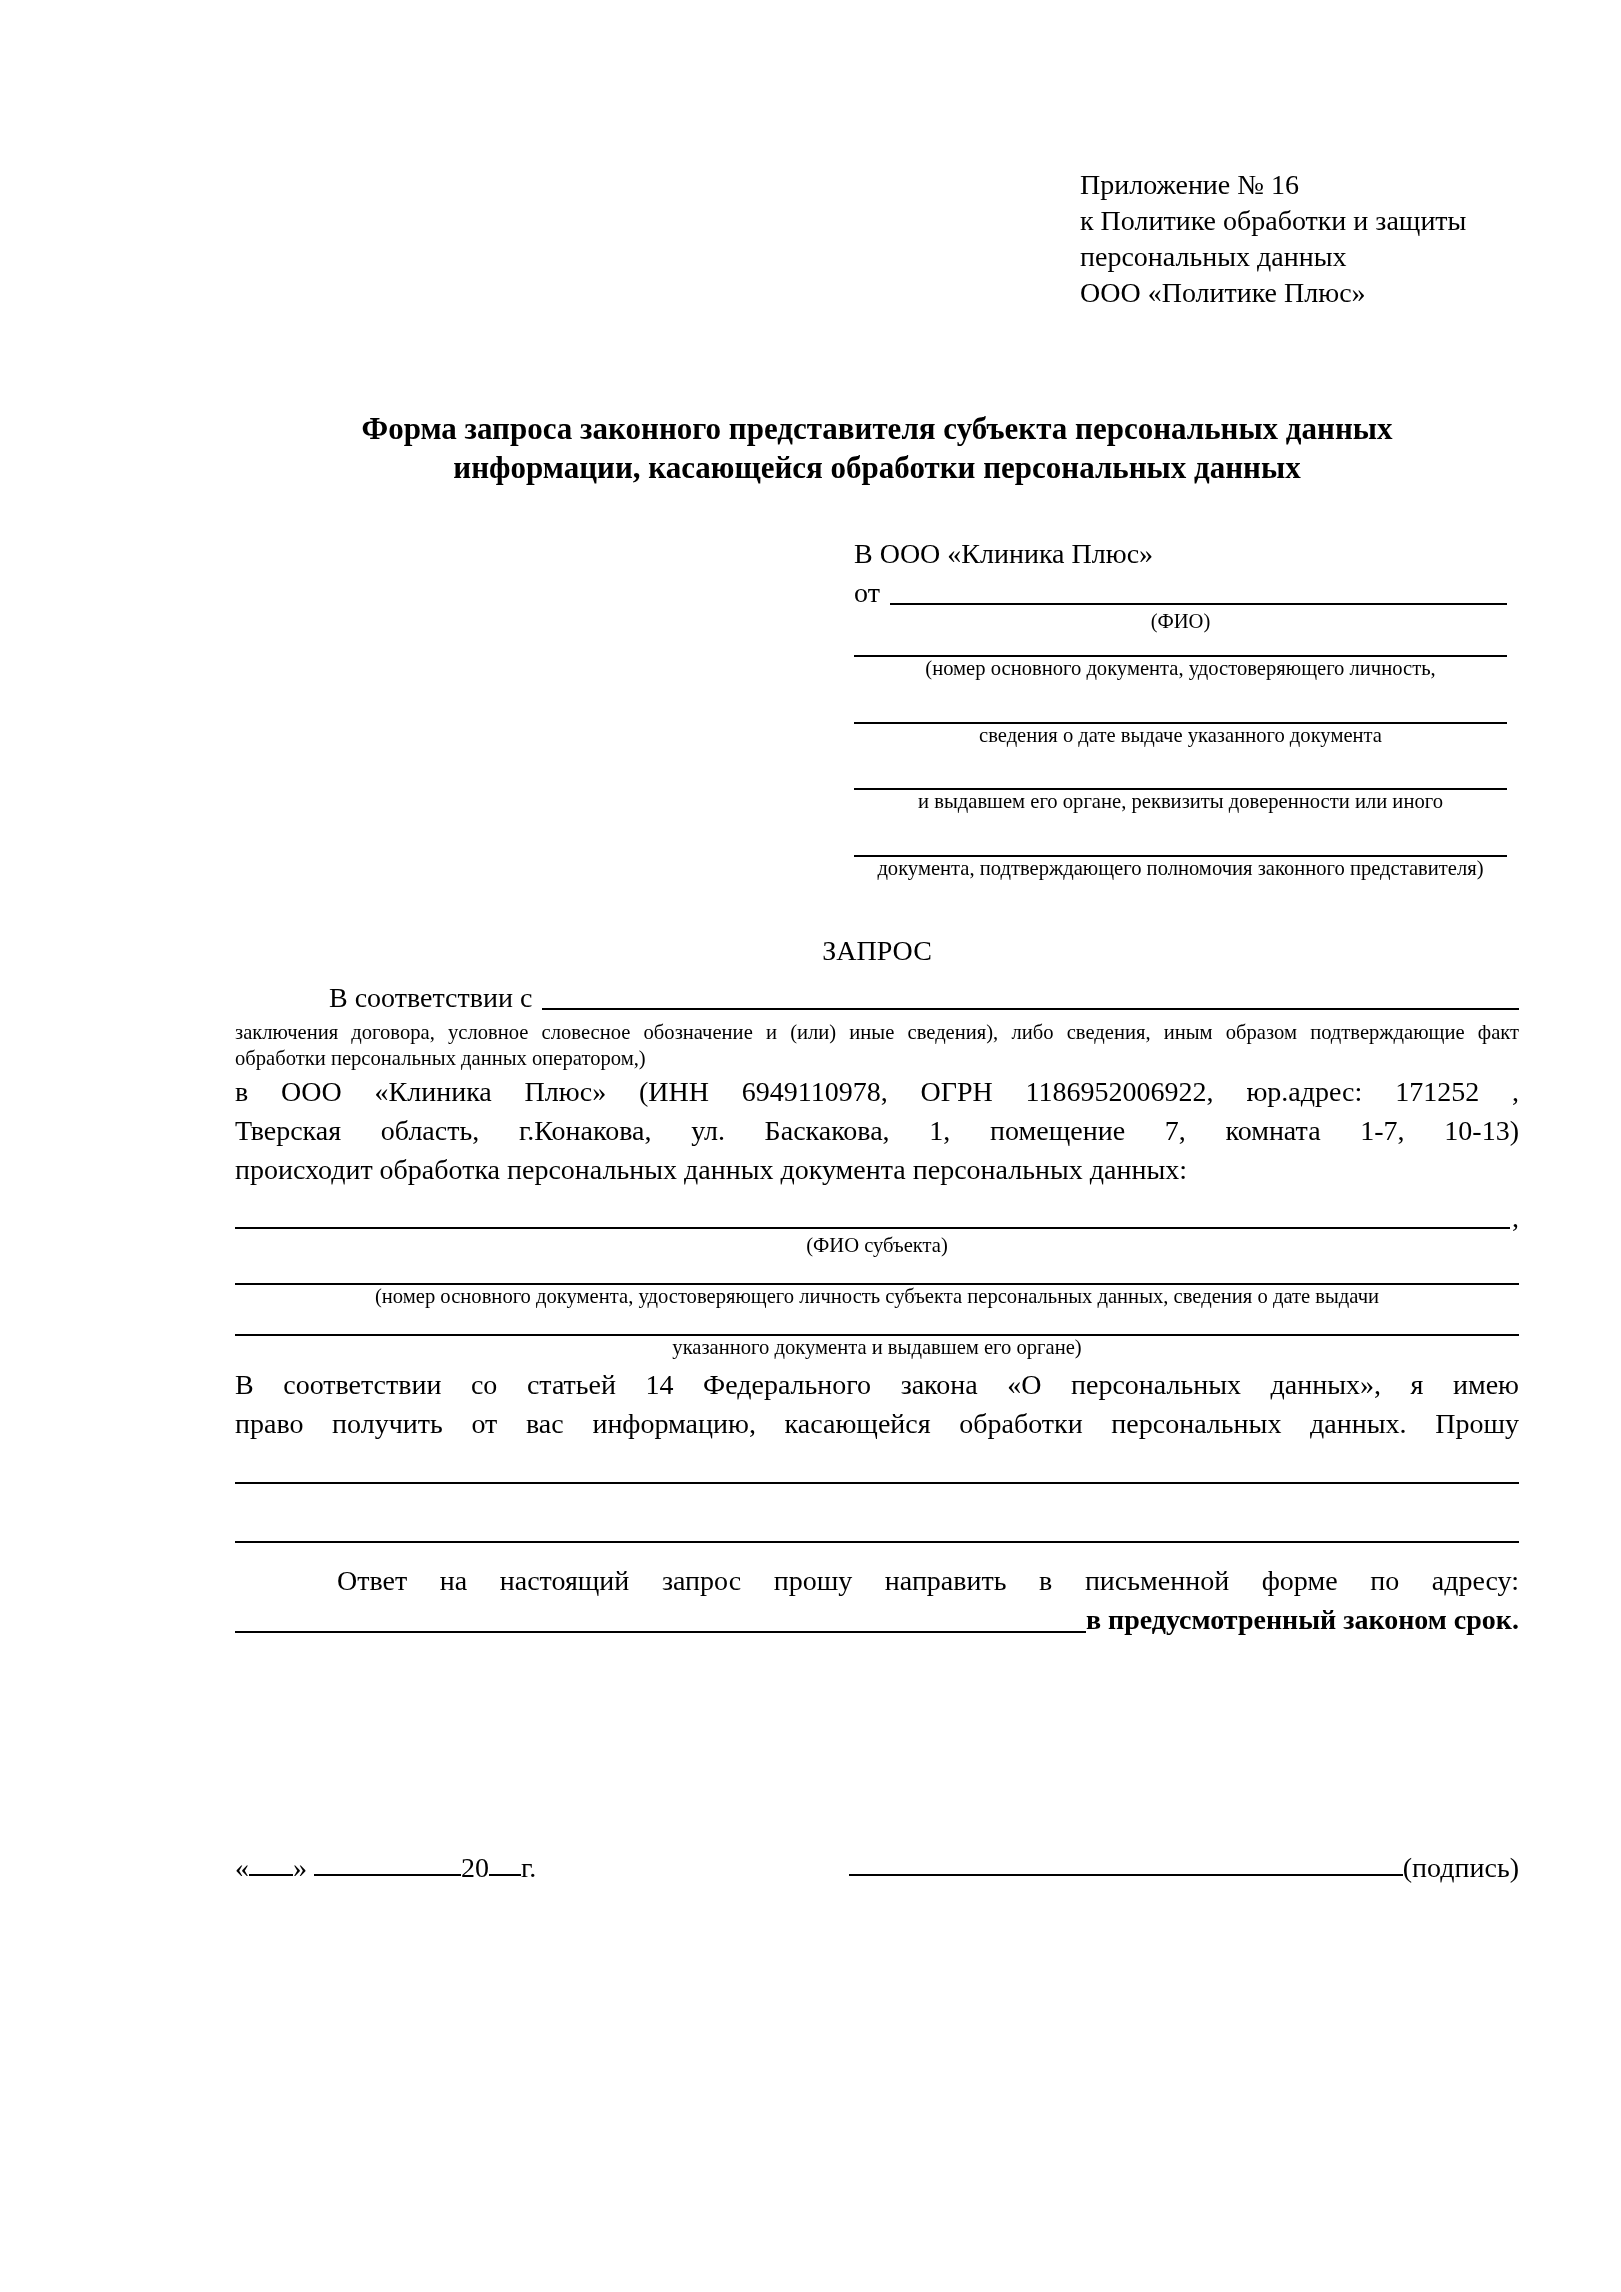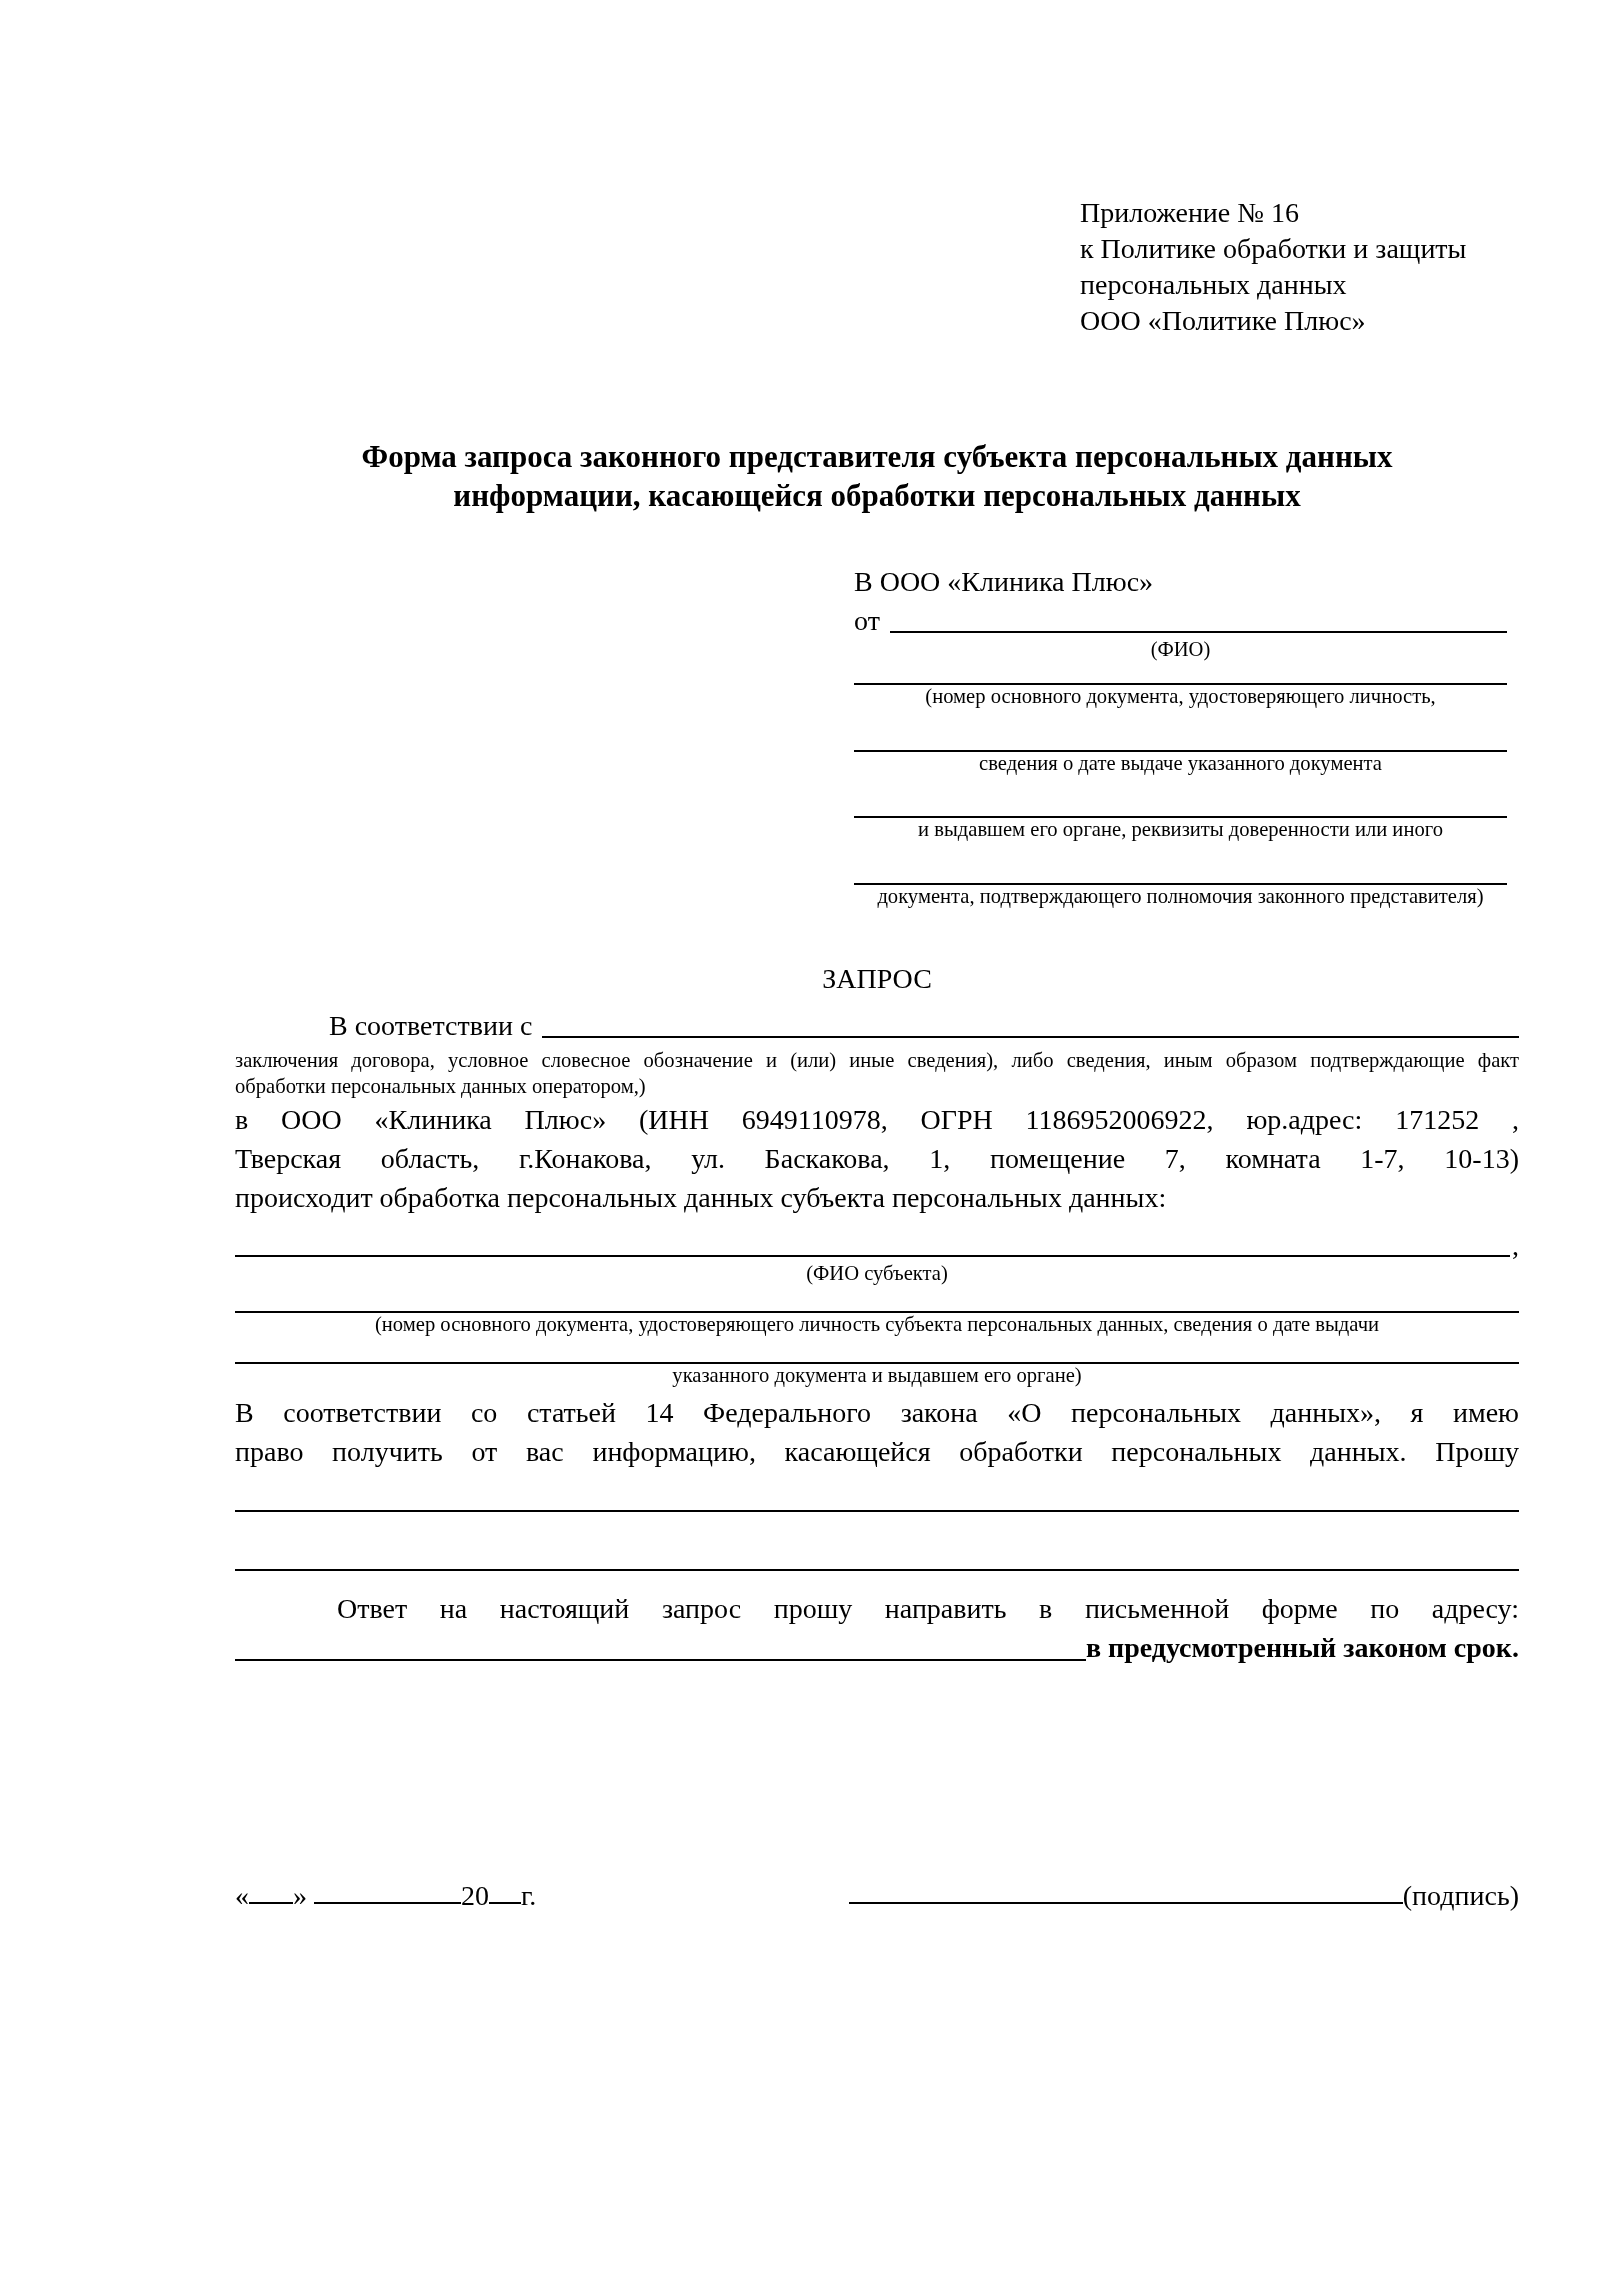--- a/index.html
+++ b/index.html
@@ -9,21 +9,21 @@
     height: 2293px;
     background: #ffffff;
     color: #000000;
     font-family: "Liberation Serif", "DejaVu Serif", serif;
     box-sizing: border-box;
     padding: 167px 102px 0 235px; 
     overflow: hidden;
   }
 
   
-  .header-block { margin-left: 845px; white-space: nowrap; margin-top: 28px; }
+  .header-block { margin-left: 845px; white-space: nowrap; }
   .header-block div { font-size: 28px; line-height: 36px; }
 
   
   .form-title { margin-top: 98px; text-align: center; font-weight: bold;
                 font-size: 31px; line-height: 39px; }
   .form-title div { white-space: nowrap; }
 
   
   .addressee { margin-top: 49px; margin-left: 619px; width: 653px; }
   .addressee .to { font-size: 28px; line-height: 36px; }
@@ -113,21 +113,21 @@
   </div>
 
   <div class="fine-print">
     <div class="just-line">заключения договора, условное словесное обозначение и (или) иные сведения), либо сведения, иным образом подтверждающие факт</div>
     <div>обработки персональных данных оператором,)</div>
   </div>
 
   <div class="para">
     <div class="just-line">в ООО «Клиника Плюс» (ИНН 6949110978, ОГРН 1186952006922, юр.адрес: 171252 ,</div>
     <div class="just-line">Тверская область, г.Конакова, ул. Баскакова, 1, помещение 7, комната 1-7, 10-13)</div>
-    <div>происходит обработка персональных данных субъекта персональных данных:</div>
+    <div>происходит обработка персональных данных документа персональных данных:</div>
   </div>
 
   <div class="subject-row">
     <div class="fill-line"></div>
     <span class="comma">,</span>
   </div>
   <div class="caption">(ФИО субъекта)</div>
 
   <div class="blank-line gap-line-24"></div>
   <div class="caption">(номер основного документа, удостоверяющего личность субъекта персональных данных, сведения о дате выдачи</div>

